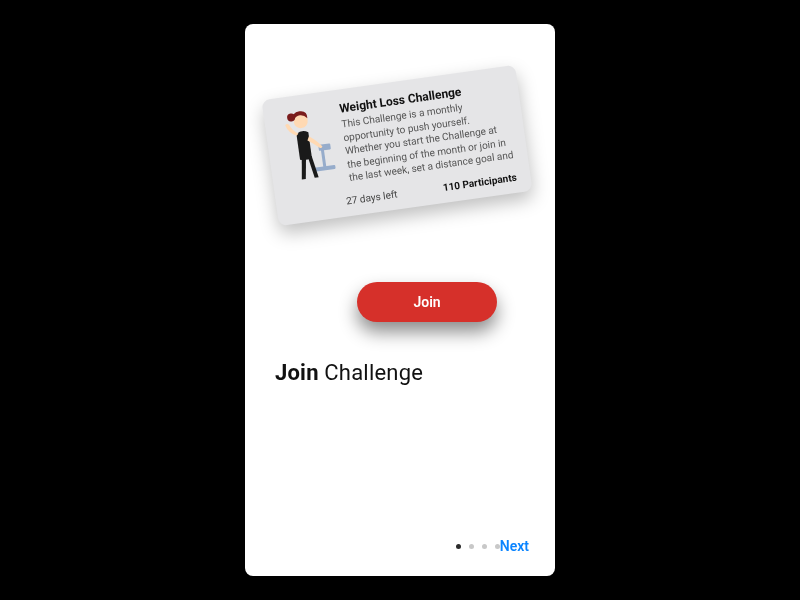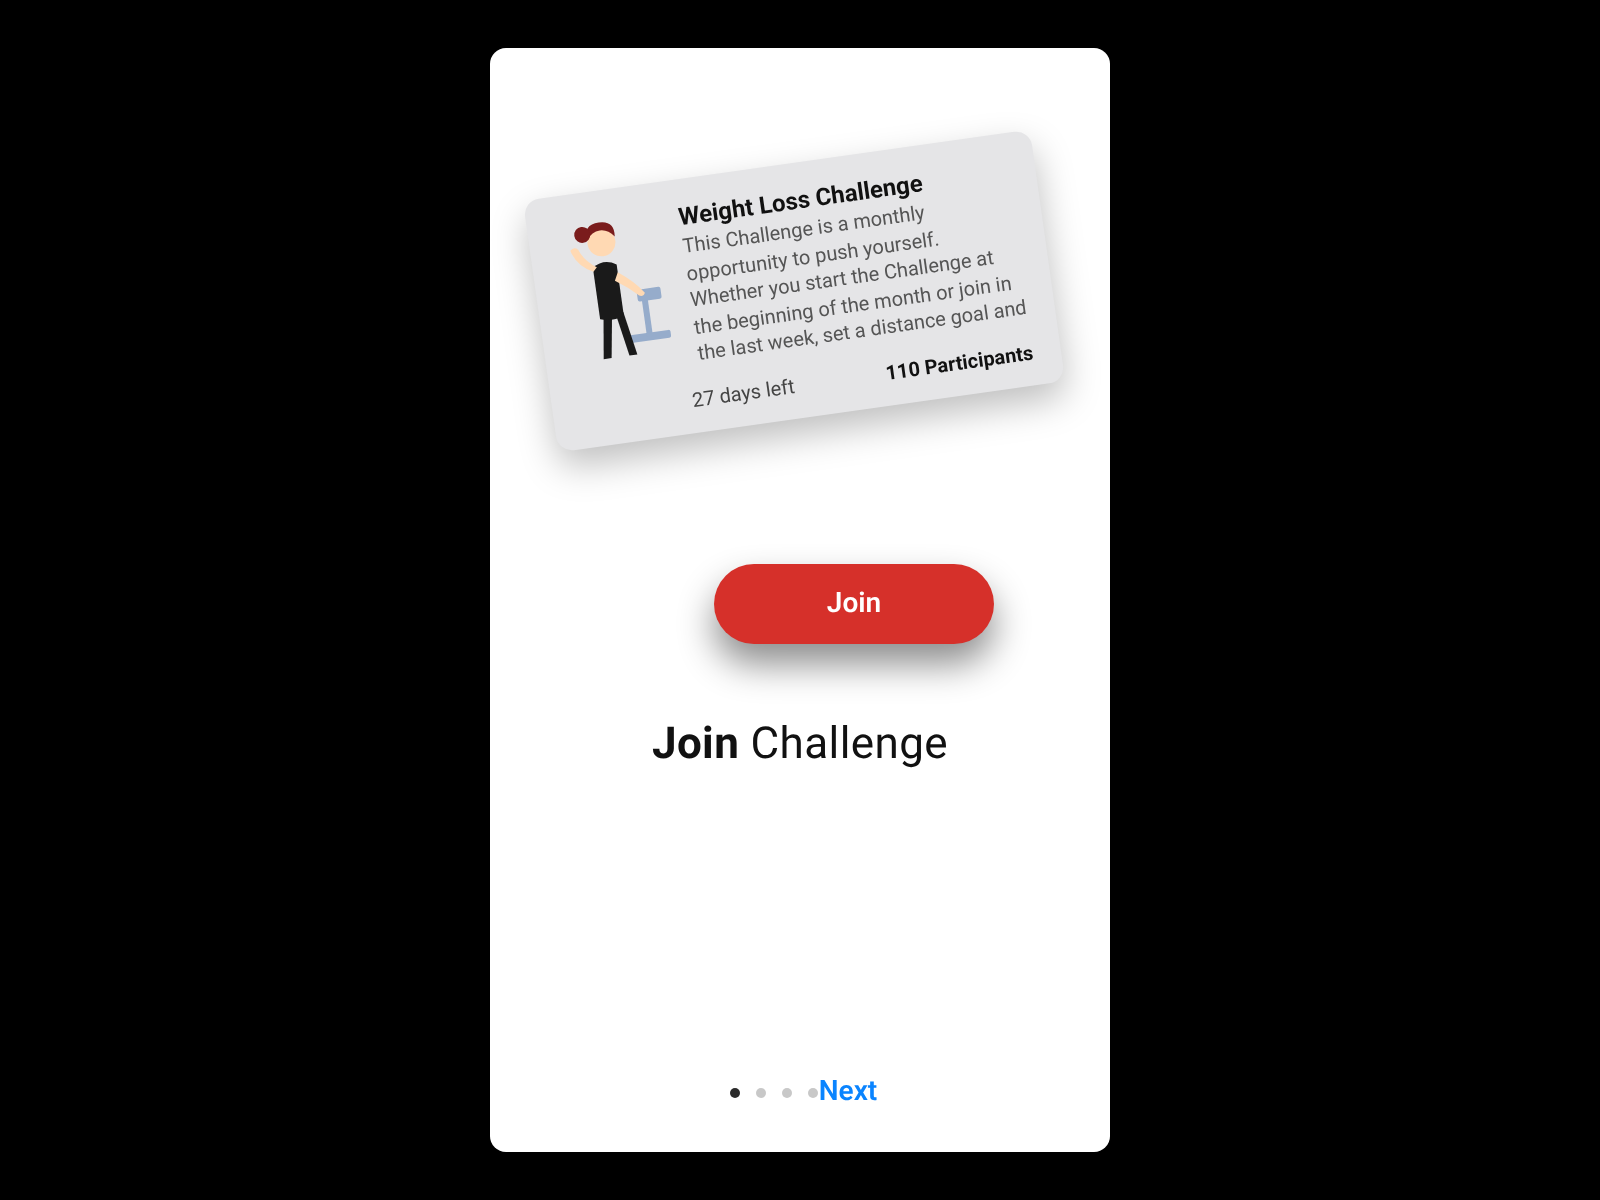--- a/index.html
+++ b/index.html
@@ -85,21 +85,20 @@
     font-weight: 600;
     font-size: 14px;
     box-shadow: 0 10px 18px rgba(0,0,0,.45);
     cursor: pointer;
   }
   .text-block {
     position: absolute;
     top: 336px;
     left: 30px;
     right: 30px;
-    text-align: center;
   }
   .headline {
     font-size: 22px;
     color: #111;
     letter-spacing: 0.2px;
   }
   .headline .b { font-weight: 700; }
   .headline .r { font-weight: 400; }
   .body-copy {
     margin-top: 10px;
@@ -108,21 +107,21 @@
     color: #4a4a4a;
   }
   .footer {
     position: absolute;
     bottom: 18px;
     left: 0;
     right: 0;
     height: 24px;
     display: flex;
     align-items: center;
-    justify-content: center;
+    justify-content: flex-end;
     padding: 0 26px 0 30px;
   }
   .dots { display: flex; gap: 8px; }
   .dot { width: 5px; height: 5px; border-radius: 50%; background: #c8c8c8; }
   .dot.active { background: #2b2b2b; }
   .next {
     color: #0a84ff;
     font-weight: 600;
     font-size: 14px;
     cursor: pointer;

